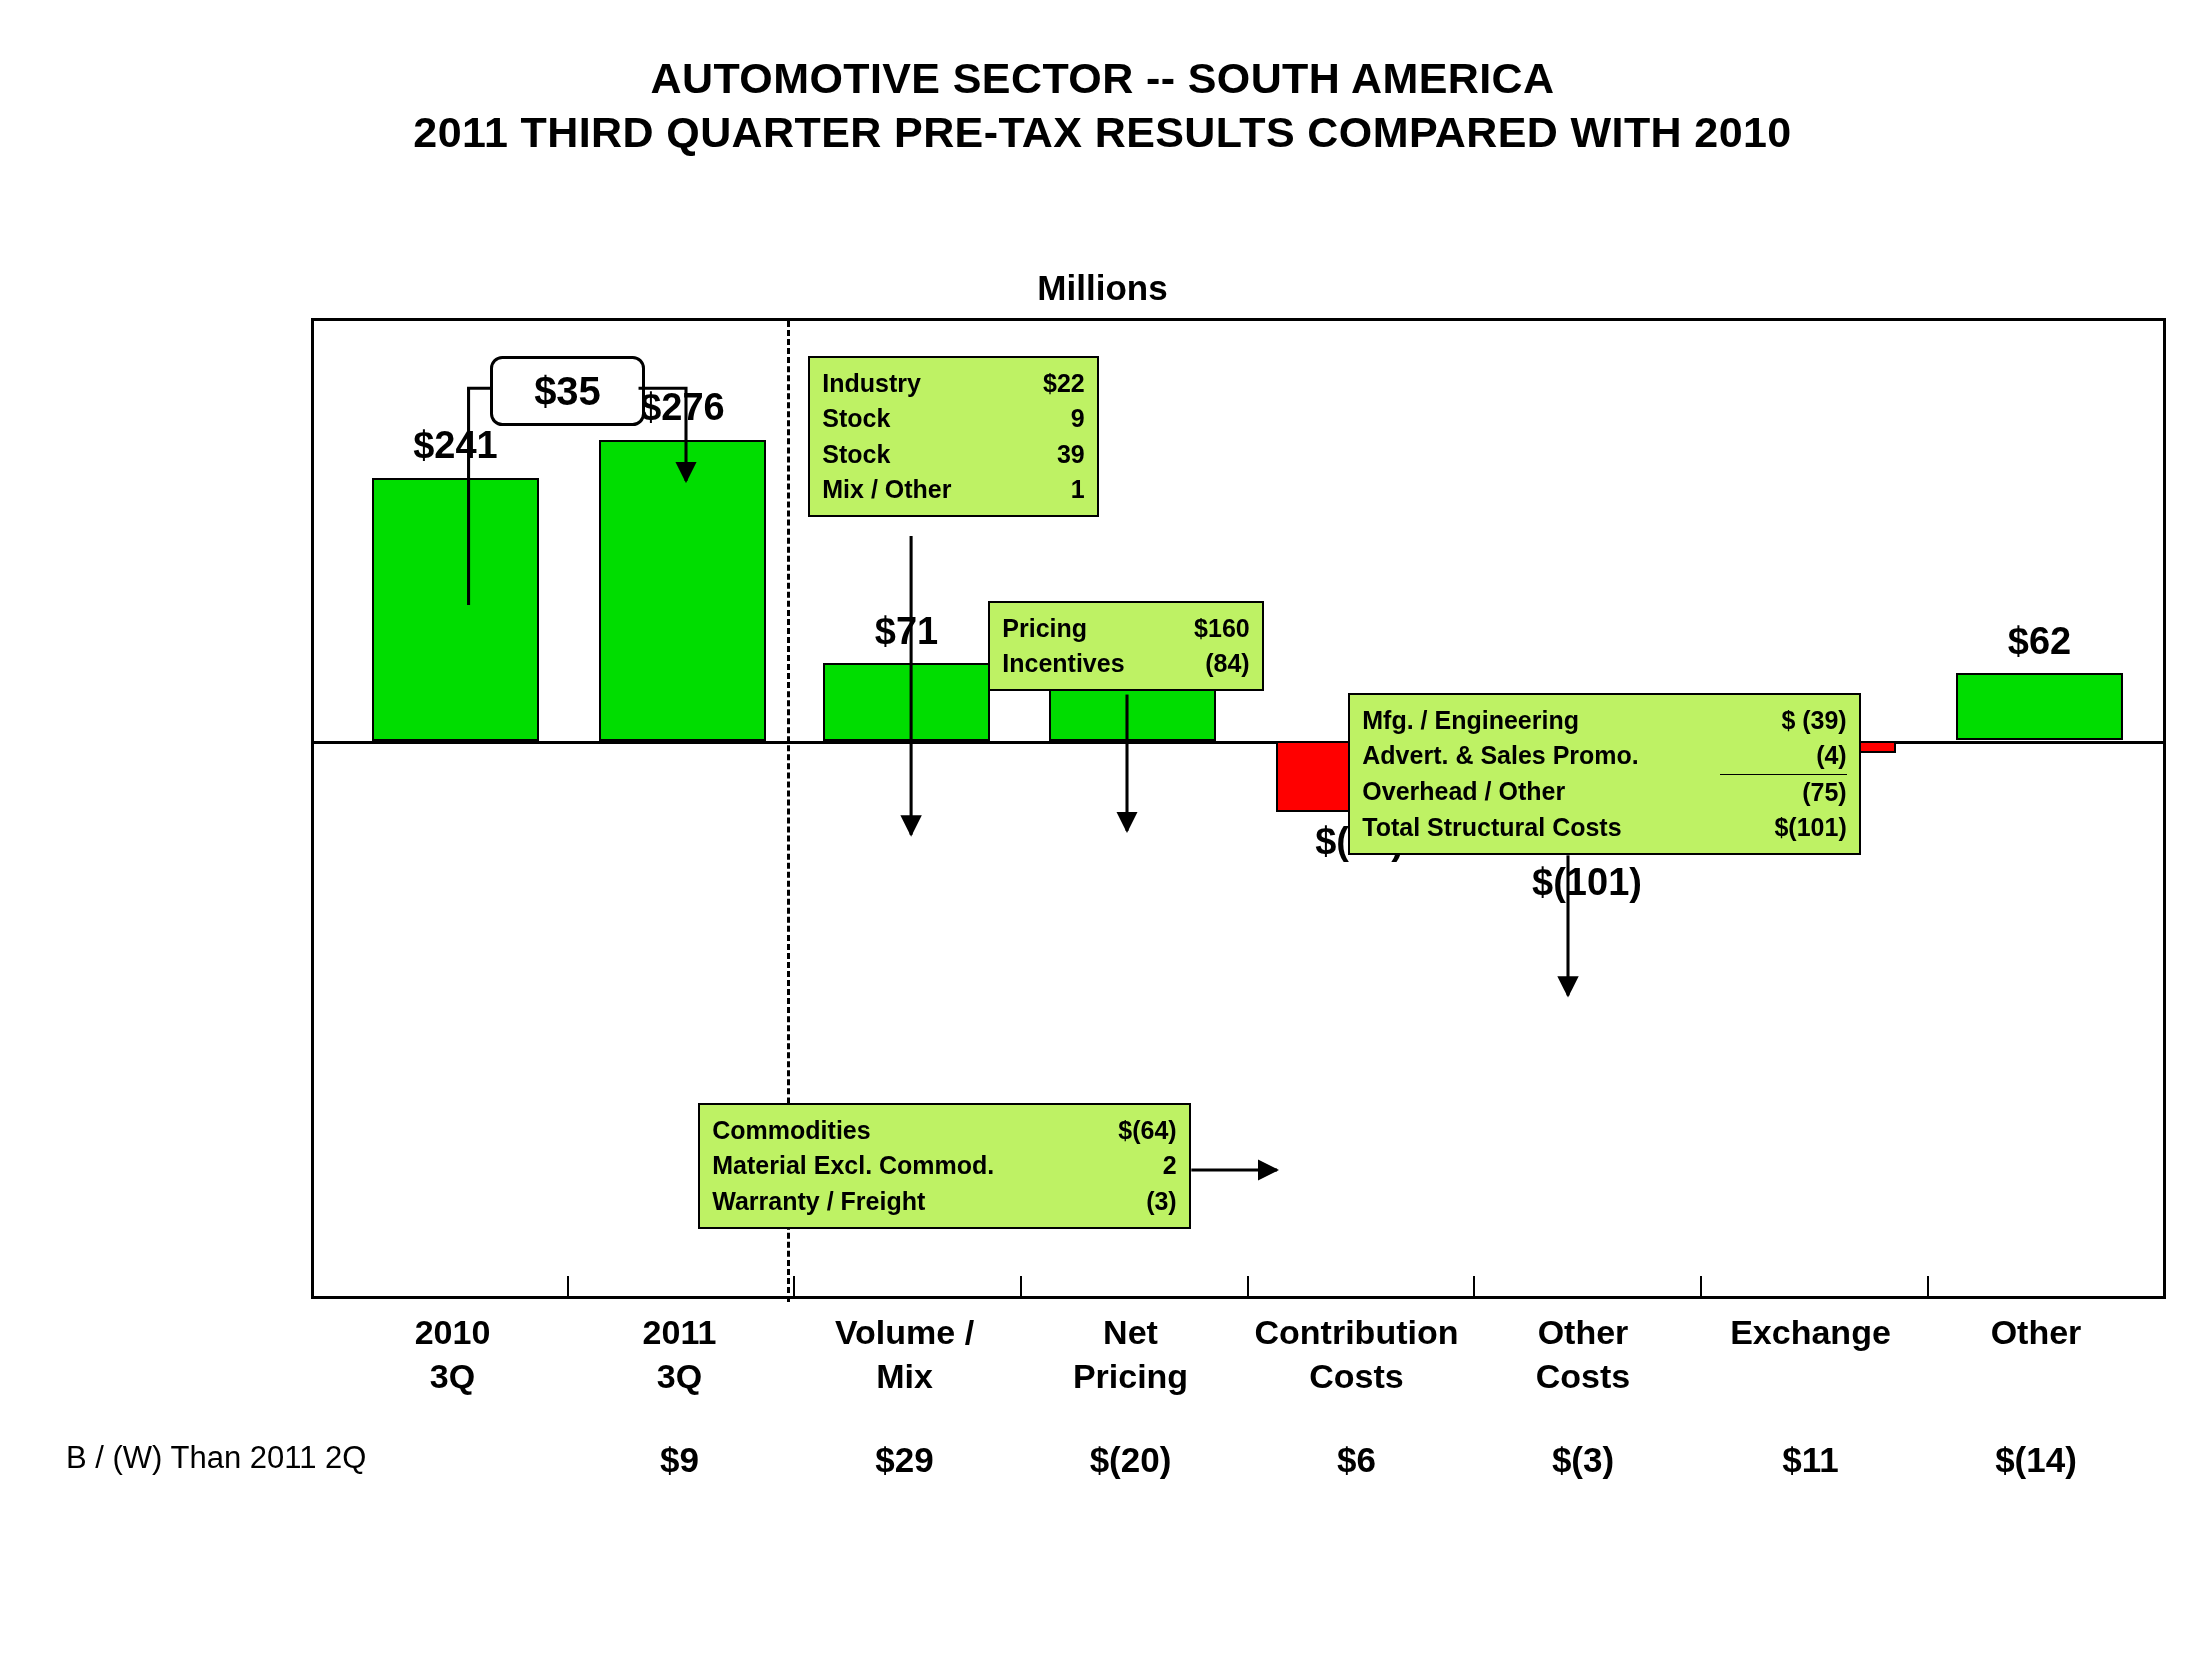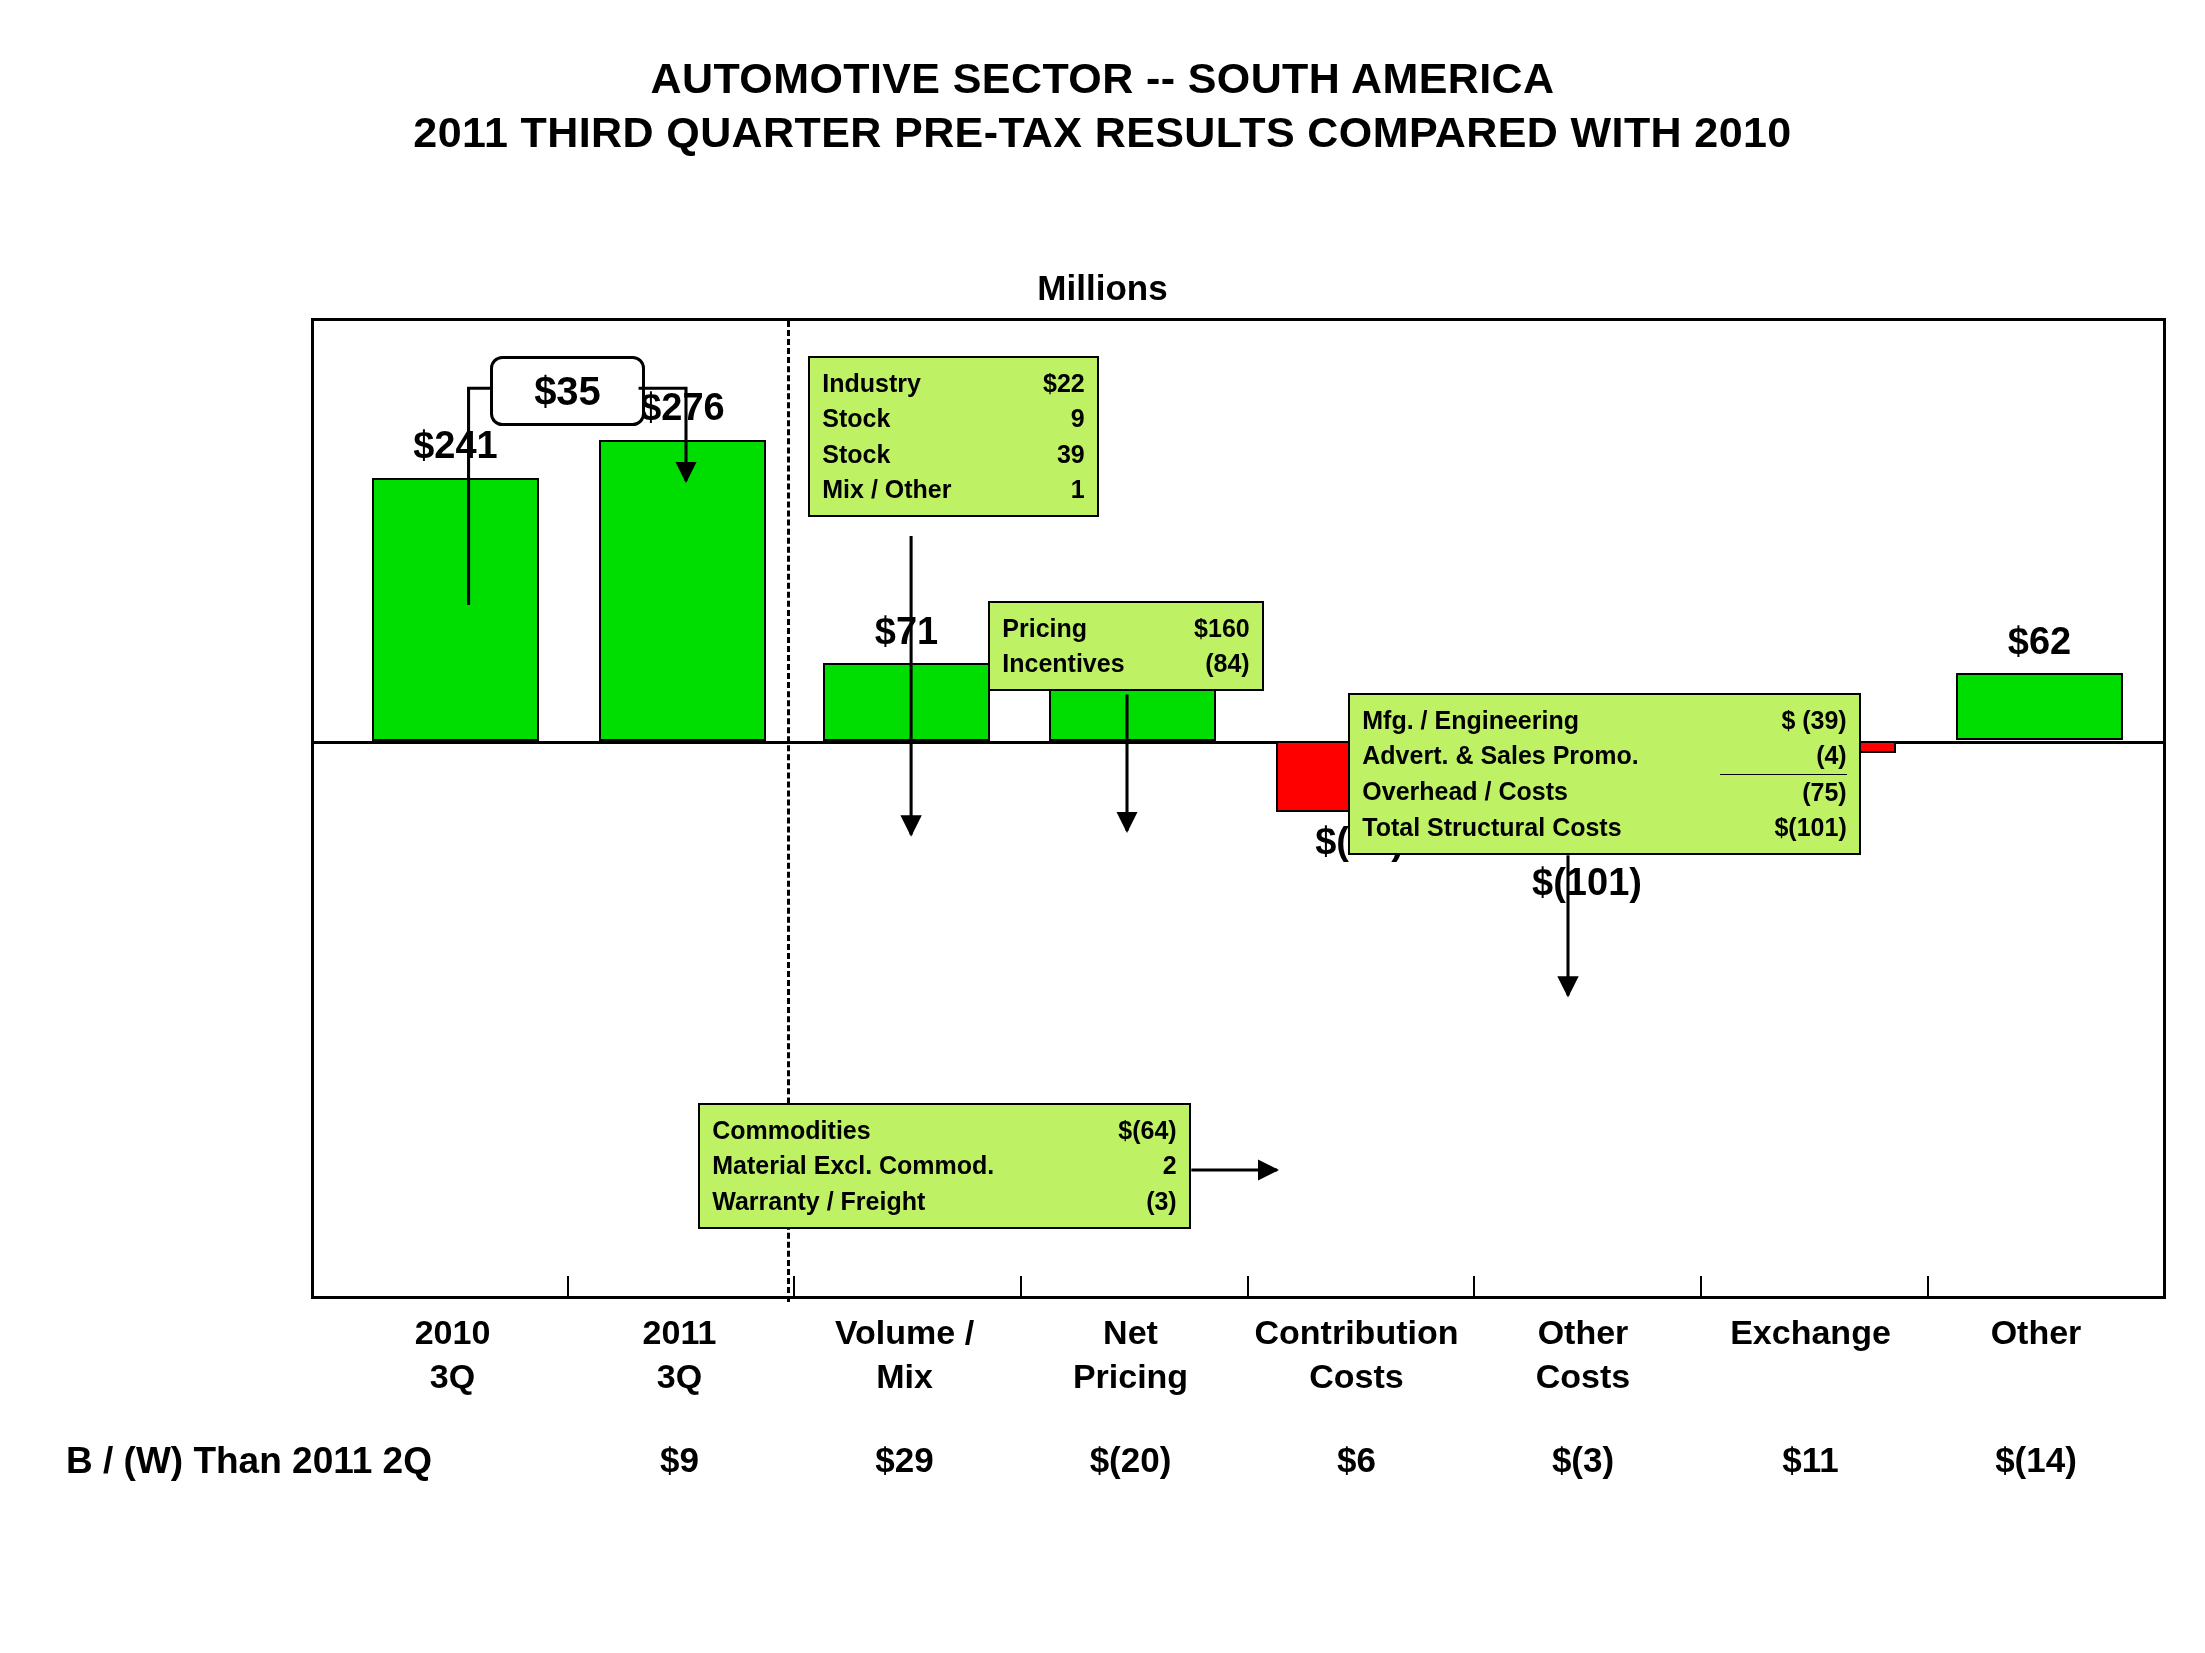--- a/index.html
+++ b/index.html
@@ -176,22 +176,22 @@
     position: absolute;
     left: 0;
     top: 1440px;
     width: 2205px;
     height: 69px;
   }
   #footer-label {
     position: absolute;
     left: 66px;
     top: 0;
-    font-size: 37px;
-    font-weight: bold;
+    font-size: 31px;
+    font-weight: normal;
     white-space: nowrap;
   }
   .foot-val {
     position: absolute;
     top: 0;
     text-align: center;
     font-size: 35px;
     font-weight: bold;
   }
 </style>
@@ -289,21 +289,21 @@
     <tbody>
         <tr>
       <td>Mfg. / Engineering</td>
       <td class="val">$  (39)</td>
     </tr>
     <tr>
       <td>Advert. &amp; Sales Promo.</td>
       <td class="val">(4)</td>
     </tr>
     <tr>
-      <td>Overhead / Costs</td>
+      <td>Overhead / Other</td>
       <td class="val total-rule">(75)</td>
     </tr>
     <tr>
       <td>  Total Structural Costs</td>
       <td class="val">$(101)</td>
     </tr>
   </tbody>
     </table>
 </div>
 

